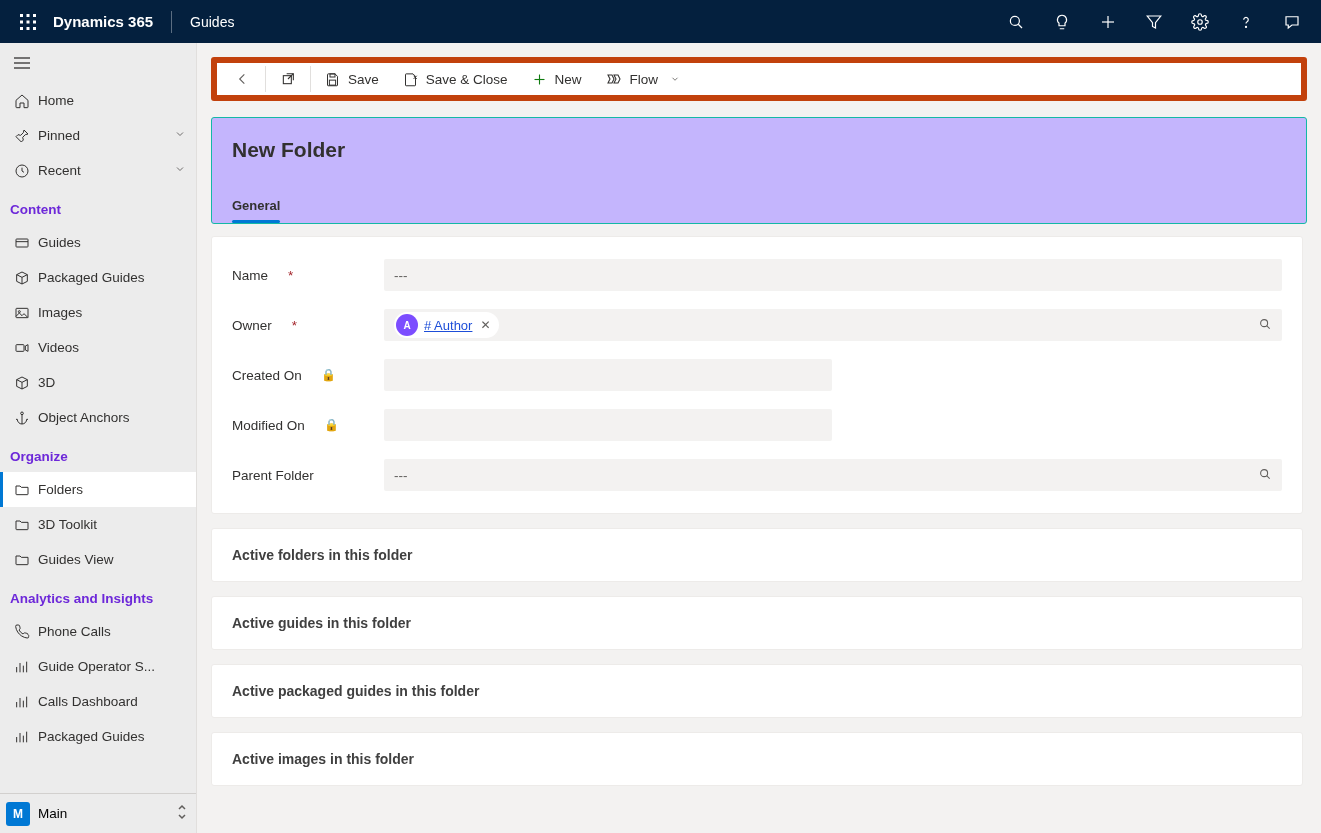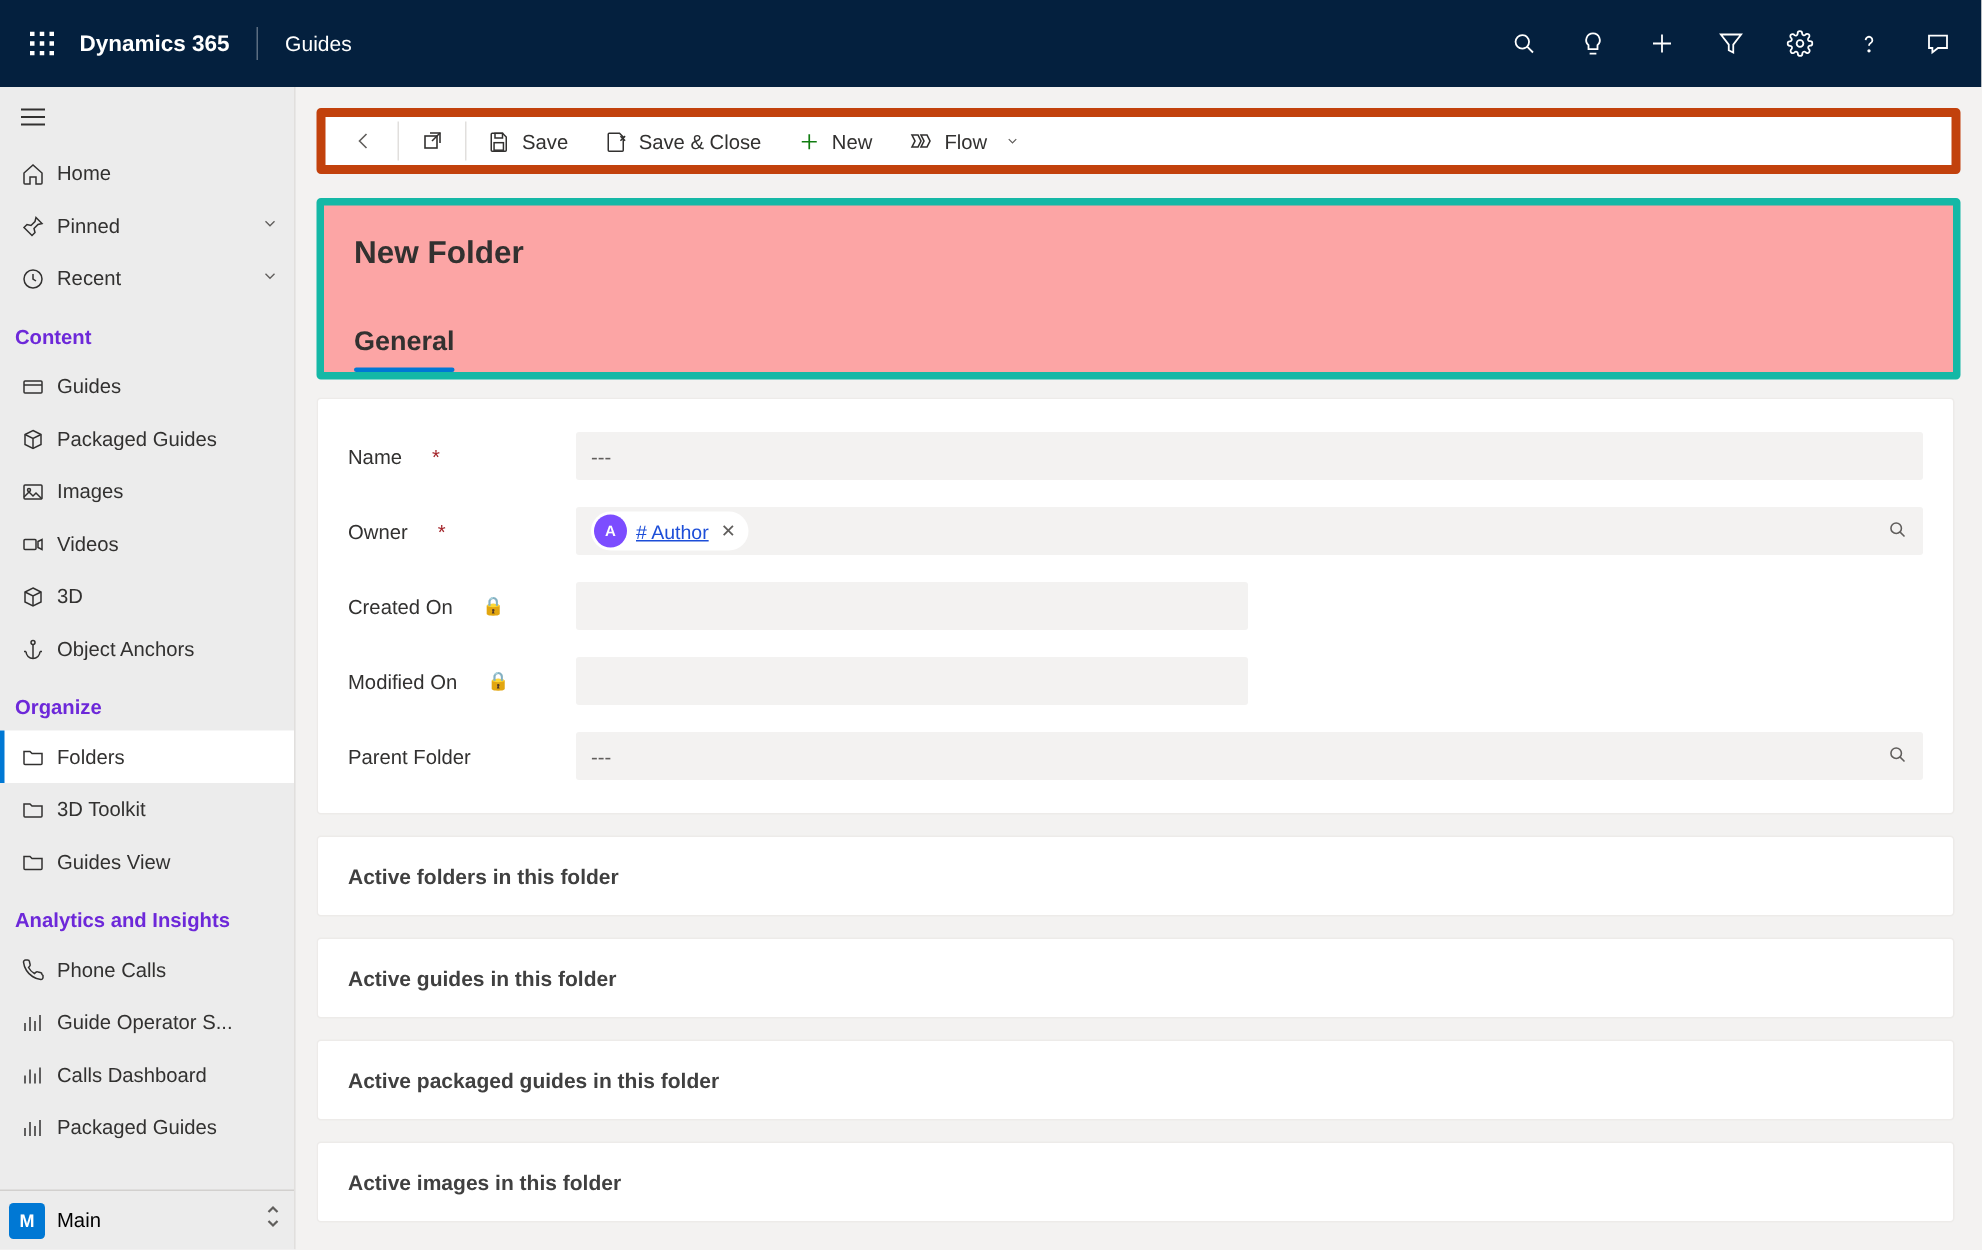--- a/index.html
+++ b/index.html
@@ -1,20 +1,20 @@
 <!DOCTYPE html>
 <html><head>
 <meta charset="utf-8">
 <style>
   * { box-sizing: border-box; margin: 0; padding: 0; font-family: "Segoe UI", -apple-system, BlinkMacSystemFont, sans-serif; }
   html, body { height: 100%; width: 100%; overflow: hidden; }
   body { display: flex; flex-direction: column; background: #f3f2f1; }
 
   
-  .topbar { height: 58px; background: #04203e; color: #fff; display: flex; align-items: center; padding: 0 6px; flex-shrink: 0; }
+  .topbar { height: 43px; background: #04203e; color: #fff; display: flex; align-items: center; padding: 0 6px; flex-shrink: 0; }
   .waffle { width: 43px; height: 43px; display:flex; align-items:center; justify-content:center; cursor:pointer; }
   .waffle svg { fill:#fff; }
   .top-title { font-size: 15px; font-weight: 600; margin-left: 4px; }
   .top-divider { width: 1px; height: 22px; background: rgba(255,255,255,0.35); margin: 0 18px; }
   .top-app { font-size: 14px; font-weight: 400; }
   .top-spacer { flex:1; }
   .top-icon { width: 46px; height: 43px; display:flex; align-items:center; justify-content:center; cursor:pointer; }
   .top-icon svg { stroke:#fff; fill:none; }
 
   
@@ -36,24 +36,24 @@
   .nav-footer .sel { color:#605e5c; }
 
   
   .content { flex:1; display:flex; flex-direction:column; overflow:hidden; padding: 14px 14px 0 14px; position:relative; }
   .cmdbar { background:#fff; border:6px solid #c2410c; border-radius:3px; height: 44px; display:flex; align-items:center; padding: 0 6px; gap:0; }
   .cmd-btn { height: 100%; display:flex; align-items:center; padding: 0 12px; cursor:pointer; font-size: 13.5px; color:#323130; gap:8px; }
   .cmd-sep { width:1px; height:26px; background:#e1dfdd; margin:0 2px; }
   .cmd-btn .arrow { margin-left:4px; color:#605e5c; font-size:10px; }
   .cmd-btn svg { display:block; }
 
-  .form-header { background:#fca5a5; border:5px solid #14b8a6; border-radius:3px; margin-top: 16px; padding: 20px 20px 0 20px; }
+  .form-header { background:#c4b5fd; border:1px solid #14b8a6; border-radius:3px; margin-top: 16px; padding: 20px 20px 0 20px; }
   .form-title { font-size: 21px; font-weight:600; color:#323130; margin-bottom: 28px; }
   .tabs { display:flex; }
-  .tab { padding: 8px 0 10px 0; margin-right: 24px; font-size:18px; color:#323130; font-weight:600; cursor:pointer; position:relative; }
+  .tab { padding: 8px 0 10px 0; margin-right: 24px; font-size:13px; color:#323130; font-weight:600; cursor:pointer; position:relative; }
   .tab.active::after { content:""; position:absolute; left:0; right:0; bottom:0; height:3px; background:#0078d4; border-radius:2px; }
 
   .scroll-body { flex:1; overflow-y:auto; margin-top:12px; padding-right: 4px; }
   .scroll-body::-webkit-scrollbar { width: 14px; }
   .scroll-body::-webkit-scrollbar-thumb { background:#c8c6c4; border-radius:8px; border: 3px solid #f3f2f1; }
 
   .card { background:#fff; border:1px solid #edebe9; border-radius:3px; margin-bottom: 14px; padding: 18px 20px; }
   .form-card { padding: 16px 20px 18px 20px; }
   .frow { display:flex; align-items:center; min-height: 40px; margin: 2px 0 10px 0; }
   .frow:last-child { margin-bottom: 0; }

